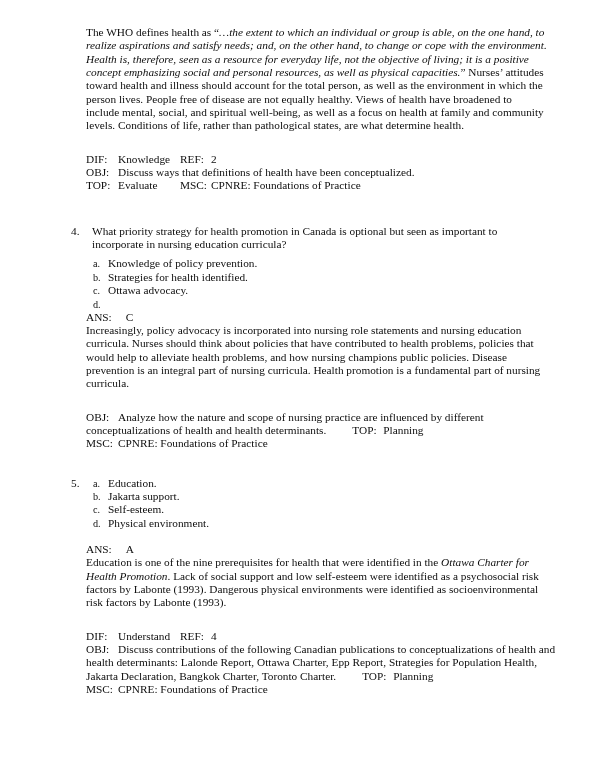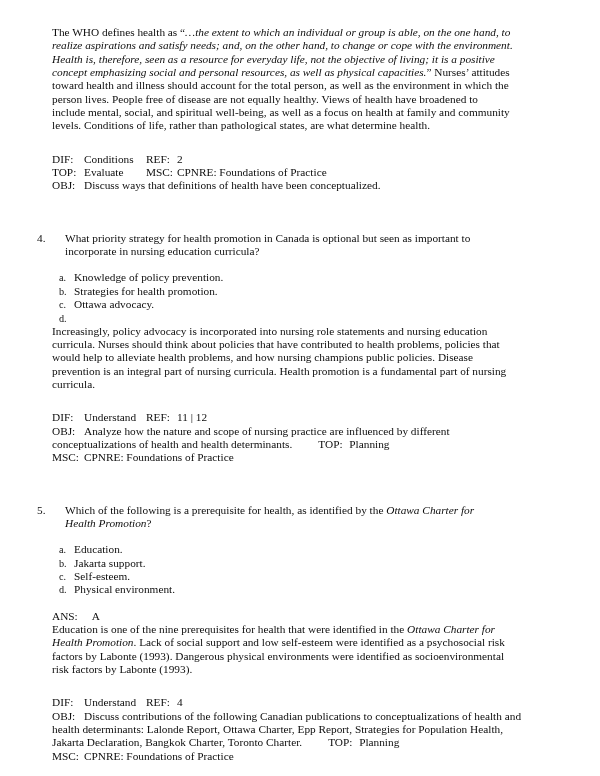--- a/index.html
+++ b/index.html
@@ -12,21 +12,21 @@
     background: #ffffff;
     font-family: "Liberation Serif", "DejaVu Serif", serif;
     color: #0d0d0d;
     overflow: hidden;
   }
   .page {
     position: relative;
     width: 600px;
     height: 776px;
     box-sizing: border-box;
-    padding: 26px 45px 0 52px;
+    padding: 26px 45px 0 86px;
   }
   .para {
     font-size: 11.3px;
     line-height: 13.35px;
     text-align: left;
     margin: 0;
     width: 462px;
   }
   .italic {
     font-style: italic;
@@ -70,21 +70,21 @@
     line-height: 13.35px;
   }
   .q-num {
     position: absolute;
     left: -15px;
     top: 0;
     width: 12px;
     text-align: left;
   }
   .q-stem {
-    margin: 13px;
+    margin: 6px;
   }
   .options {
     margin: 0;
     padding: 0;
     list-style: none;
   }
   .opt {
     position: relative;
     padding-left: 22px;
     font-size: 11.3px;
@@ -112,55 +112,54 @@
 </head>
 <body>
 
 <div class="page">
 
   <p class="para"><span>The WHO defines health as “</span><span class="italic">…the extent to which an individual or group is able, on the one hand, to realize aspirations and satisfy needs; and, on the other hand, to change or cope with the environment. Health is, therefore, seen as a resource for everyday life, not the objective of living; it is a positive concept emphasizing social and personal resources, as well as physical capacities.</span><span>” Nurses’ attitudes toward health and illness should account for the total person, as well as the environment in which the person lives. People free of disease are not equally healthy. Views of health have broadened to include mental, social, and spiritual well-being, as well as a focus on health at family and community levels. Conditions of life, rather than pathological states, are what determine health.</span></p>
 
   <div class="gap-md"></div>
 
   <div class="meta">
-    <div class="meta-line"><span class="lbl">DIF:</span><span class="val-1">Conditions</span><span class="lbl2">REF:</span><span>2</span></div>
+    <div class="meta-line"><span class="lbl">DIF:</span><span class="val-1">Knowledge</span><span class="lbl2">REF:</span><span>2</span></div>
+    <div class="meta-line wrapline"><span class="lbl">OBJ:</span><span>Discuss ways that definitions of health have been conceptualized.</span></div>
     <div class="meta-line"><span class="lbl">TOP:</span><span class="val-1">Evaluate</span><span class="lbl2">MSC:</span><span>CPNRE: Foundations of Practice</span></div>
-    <div class="meta-line wrapline"><span class="lbl">OBJ:</span><span>Discuss ways that definitions of health have been conceptualized.</span></div>
   </div>
 
   <div class="gap-lg"></div>
 
   <div class="q">
     <span class="q-num">4.</span>
     <p class="q-stem">What priority strategy for health promotion in Canada is optional but seen as important to incorporate in nursing education curricula?</p>
     <ul class="options">
       <li class="opt"><span class="opt-letter">a.</span><span>Knowledge of policy prevention.</span></li>
-      <li class="opt"><span class="opt-letter">b.</span><span>Strategies for health promotion.</span></li>
+      <li class="opt"><span class="opt-letter">b.</span><span>Strategies for health identified.</span></li>
       <li class="opt"><span class="opt-letter">c.</span><span>Ottawa advocacy.</span></li>
       <li class="opt"><span class="opt-letter">d.</span></li>
     </ul>
   </div>
 
   <div class="gap-sm"></div>
 
+  <div class="ans"><span>ANS:</span><span class="sp-mid"></span><span>C</span></div>
   <p class="para">Increasingly, policy advocacy is incorporated into nursing role statements and nursing education curricula. Nurses should think about policies that have contributed to health problems, policies that would help to alleviate health problems, and how nursing champions public policies. Disease prevention is an integral part of nursing curricula. Health promotion is a fundamental part of nursing curricula.</p>
 
   <div class="gap-md"></div>
 
   <div class="meta">
-    <div class="meta-line"><span class="lbl">DIF:</span><span class="val-1">Understand</span><span class="lbl2">REF:</span><span>11 | 12</span></div>
     <div class="meta-line wrapline"><span class="lbl">OBJ:</span><span>Analyze how the nature and scope of nursing practice are influenced by different conceptualizations of health and health determinants.</span><span class="sp-wide"></span><span class="lbl2">TOP:</span><span>Planning</span></div>
     <div class="meta-line"><span class="lbl">MSC:</span><span>CPNRE: Foundations of Practice</span></div>
   </div>
 
   <div class="gap-lg"></div>
 
   <div class="q">
     <span class="q-num">5.</span>
-    <p class="q-stem"><span>Which of the following is a prerequisite for health, as identified by the </span><span class="italic">Ottawa Charter for Health Promotion</span><span>?</span></p>
     <ul class="options">
       <li class="opt"><span class="opt-letter">a.</span><span>Education.</span></li>
       <li class="opt"><span class="opt-letter">b.</span><span>Jakarta support.</span></li>
       <li class="opt"><span class="opt-letter">c.</span><span>Self-esteem.</span></li>
       <li class="opt"><span class="opt-letter">d.</span><span>Physical environment.</span></li>
     </ul>
   </div>
 
   <div class="gap-sm"></div>
 

